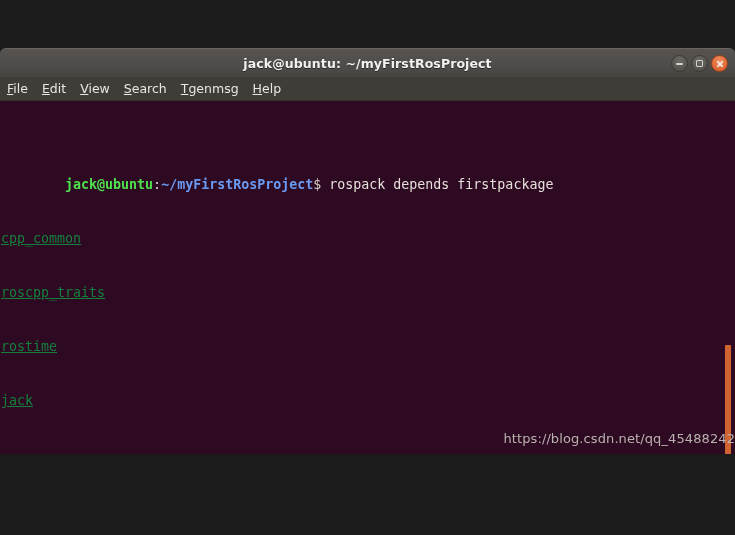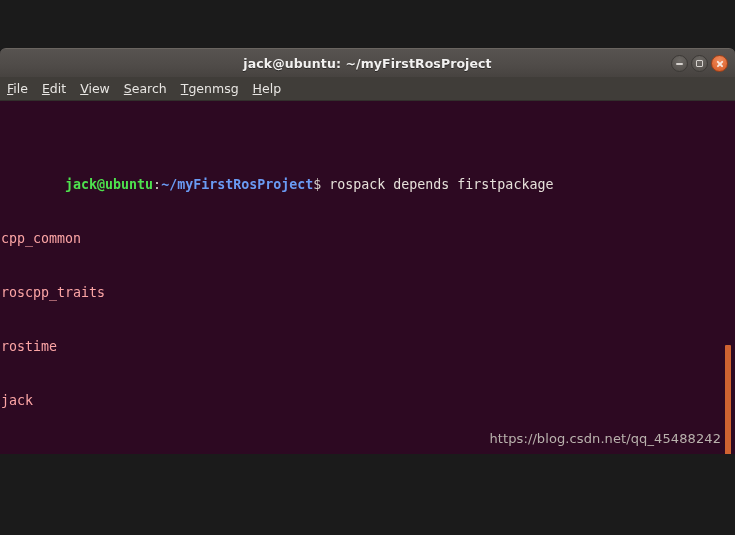--- a/index.html
+++ b/index.html
@@ -151,21 +151,21 @@
     white-space: pre;
   }
   .line {
     height: 18px;
     white-space: pre;
   }
   .c-user  { color: #4ee24e; font-weight: bold; }
   .c-punct { color: #d5d0c8; }
   .c-path  { color: #6a9bf4; font-weight: bold; }
   .c-cmd   { color: #e6e1da; }
-  .c-out   { color: #fca5a5; }
+  .c-out   { color: #15803d; text-decoration: underline; }
 
   
   #scrollbar-track {
     position: absolute;
     right: 0;
     top: 0;
     width: 12px;
     height: 100%;
     background: #2d0922;
   }
@@ -175,21 +175,21 @@
     top: 244px;
     width: 6px;
     height: 238px;
     background: #cf6331;
     border-radius: 1px;
   }
 
   
   #watermark {
     position: absolute;
-    right: 14px;
+    right: 0;
     bottom: 8px;
     color: #b9b2ad;
     font-family: "DejaVu Sans", sans-serif;
     font-size: 13px;
     letter-spacing: 0.1px;
     white-space: nowrap;
     pointer-events: none;
   }
 </style>
 </head>

